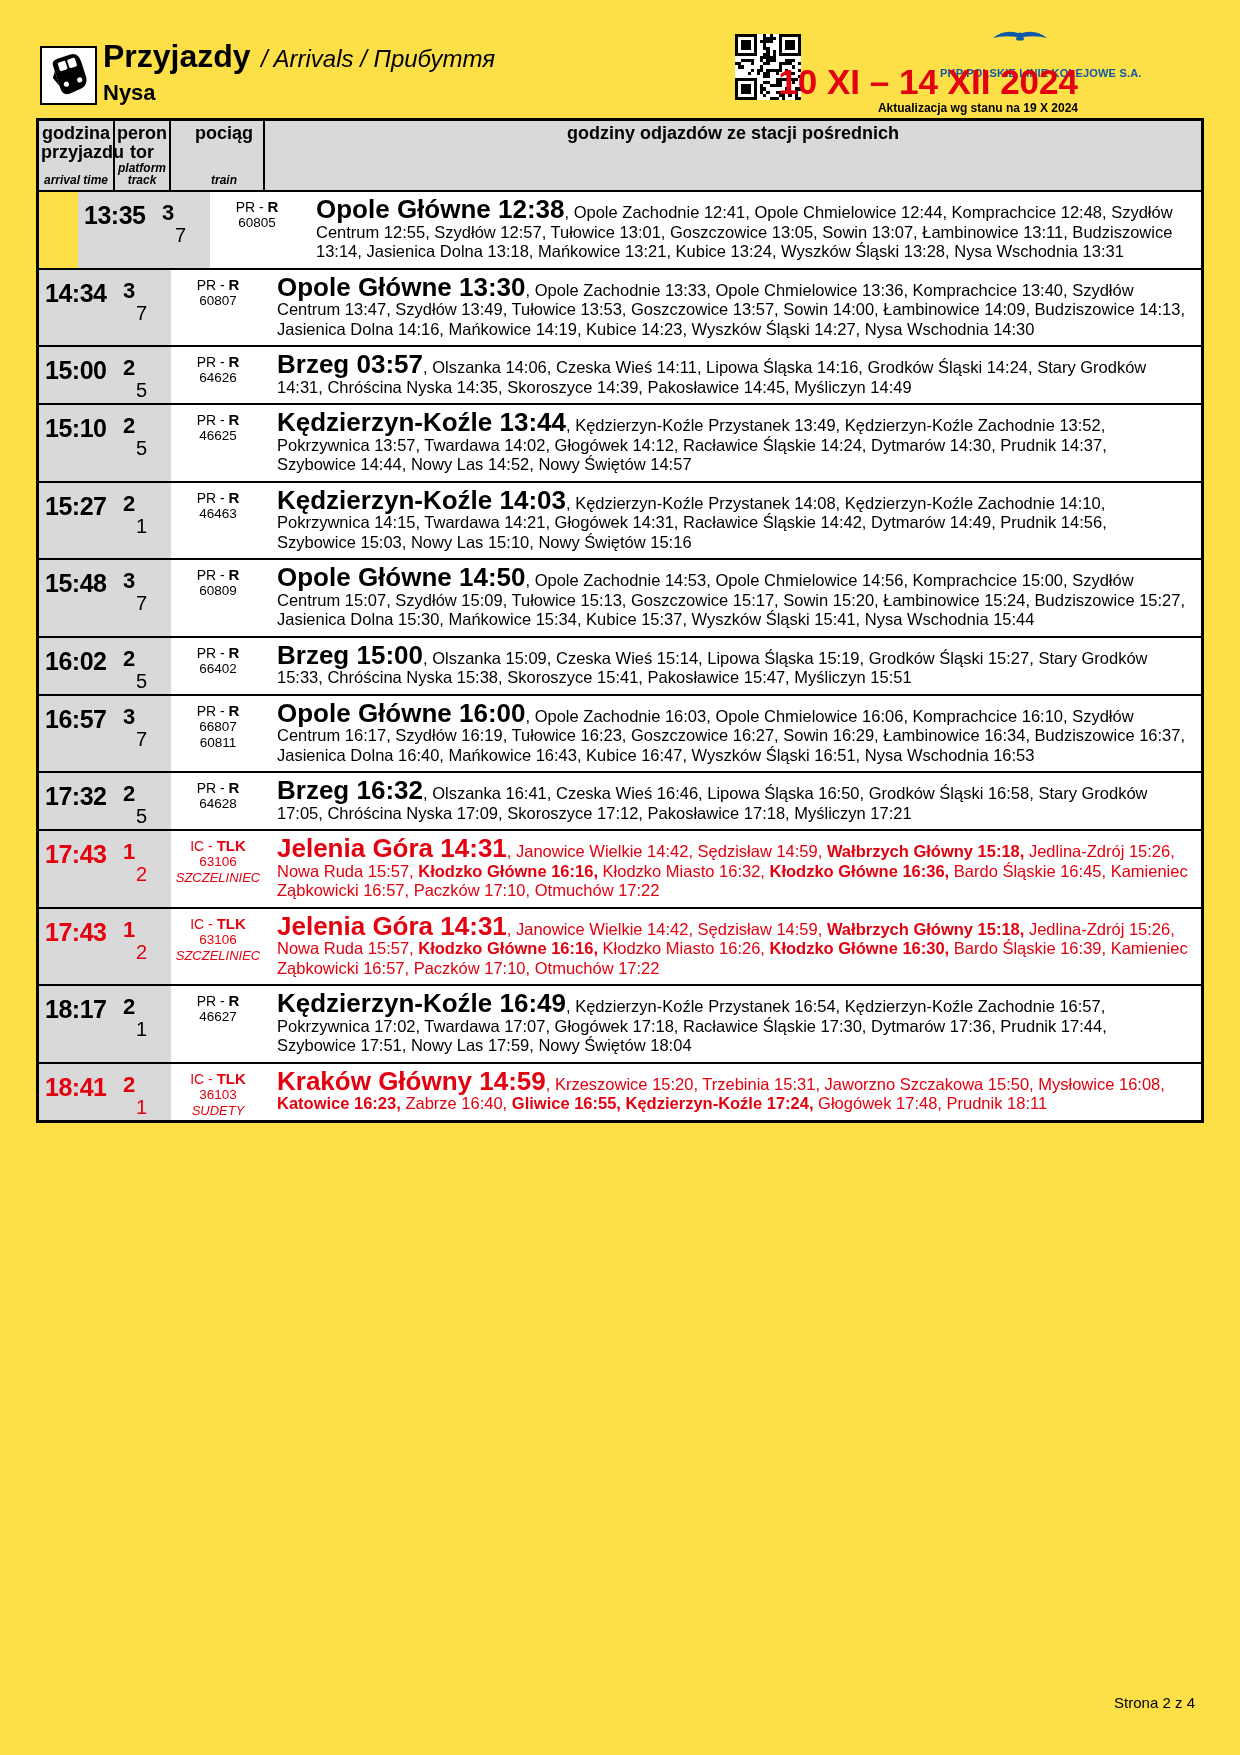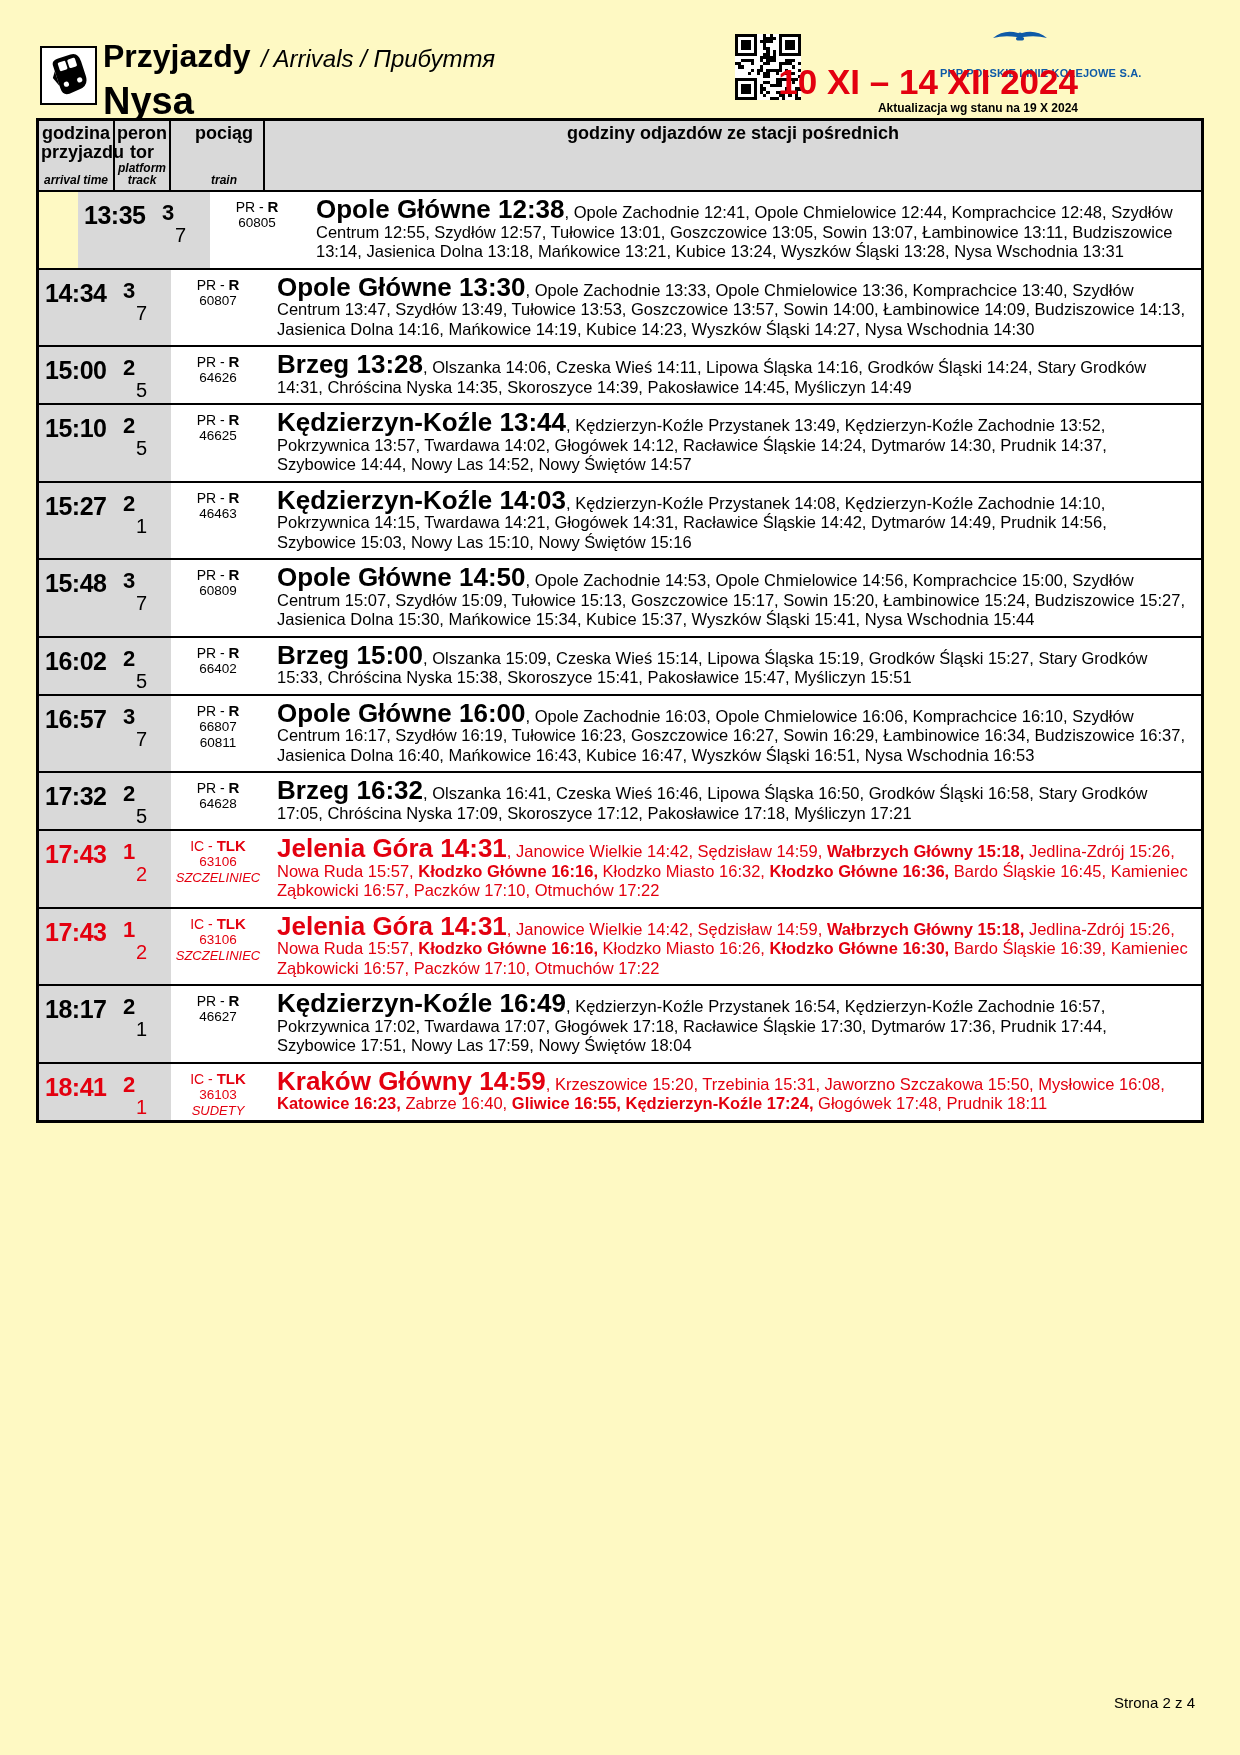--- a/index.html
+++ b/index.html
@@ -4,29 +4,29 @@
 <style>
   :root{
     --red:#e3000f;
     --blue:#0e5aa7;
     --gray:#d9d9d9;
   }
   *{box-sizing:border-box;}
   html,body{margin:0;padding:0;}
   body{width:1240px;height:1755px;background:#fff;color:#000;
        font-family:"Liberation Sans", sans-serif;}
-  .page{position:relative;width:1240px;height:1755px;overflow:hidden;background:#fef9c3;}
+  .page{position:relative;width:1240px;height:1755px;overflow:hidden;background:#fde047;}
 
   
   .hdr-icon{position:absolute;left:40px;top:46px;width:57px;height:59px;
             border:2px solid #000;display:flex;align-items:center;justify-content:center;background:#fff;}
   .titleline{position:absolute;left:103px;top:38px;white-space:nowrap;}
   .title{font-size:32px;font-weight:bold;}
   .subtitle{font-size:24px;font-style:italic;margin-left:6px;}
-  .station{position:absolute;left:103px;top:80px;font-size:38px;font-weight:bold;}
+  .station{position:absolute;left:103px;top:80px;font-size:22px;font-weight:bold;}
   .qr{position:absolute;left:735px;top:34px;width:66px;height:66px;}
   .pkp{position:absolute;left:940px;top:28px;width:160px;text-align:center;color:var(--blue);}
   .pkp-text{font-size:11px;font-weight:bold;letter-spacing:0.2px;margin-top:18px;white-space:nowrap;}
   .daterange{position:absolute;right:162px;top:62px;font-size:35px;font-weight:bold;
              color:var(--red);white-space:nowrap;text-align:right;}
   .update{position:absolute;right:162px;top:101px;font-size:12px;font-weight:bold;}
 
   
   .table{position:absolute;left:36px;top:118px;width:1168px;border:3px solid #000;}
   .thead{display:flex;background:var(--gray);border-bottom:2.5px solid #000;}
@@ -268,21 +268,21 @@
           <div class="cell cell-time">15:00</div>
           <div class="cell cell-peron">
             <div class="platform">2</div>
             <div class="track">5</div>
           </div>
           <div class="cell cell-train">
             <div class="carrier"><span>PR - </span><strong>R</strong></div>
             <div class="trainnum">64626</div>
           </div>
           <div class="cell cell-route">
-            <div class="route-text"><span class="rhead ">Brzeg 13:28</span><span class="">, Olszanka 14:06, Czeska Wieś 14:11, Lipowa Śląska 14:16, Grodków Śląski 14:24, Stary Grodków 14:31, Chróścina Nyska 14:35, Skoroszyce 14:39, Pakosławice 14:45, Myśliczyn 14:49</span></div>
+            <div class="route-text"><span class="rhead ">Brzeg 03:57</span><span class="">, Olszanka 14:06, Czeska Wieś 14:11, Lipowa Śląska 14:16, Grodków Śląski 14:24, Stary Grodków 14:31, Chróścina Nyska 14:35, Skoroszyce 14:39, Pakosławice 14:45, Myśliczyn 14:49</span></div>
           </div>
         </div>
         <div class="row">
           <div class="cell cell-time">15:10</div>
           <div class="cell cell-peron">
             <div class="platform">2</div>
             <div class="track">5</div>
           </div>
           <div class="cell cell-train">
             <div class="carrier"><span>PR - </span><strong>R</strong></div>

